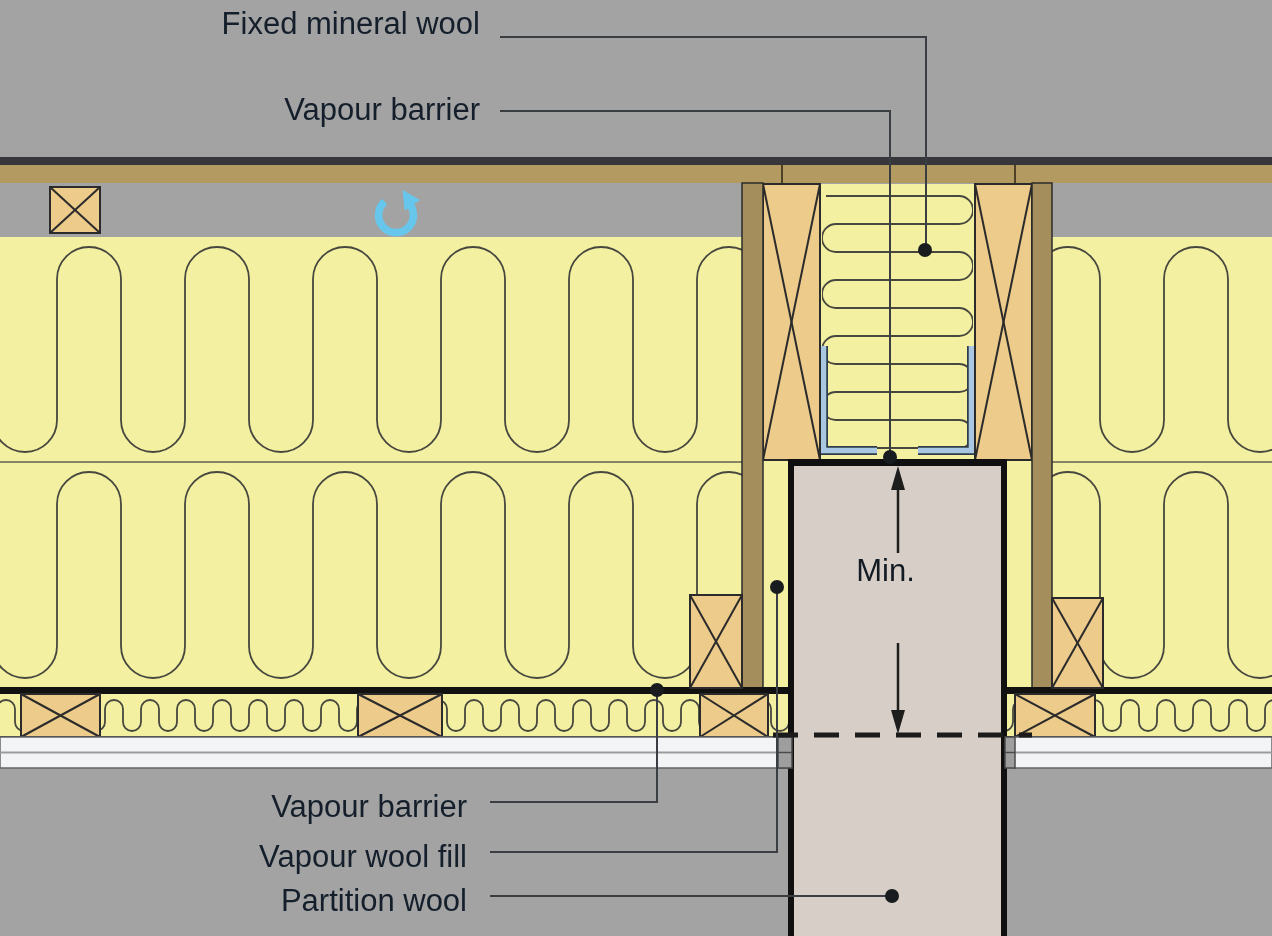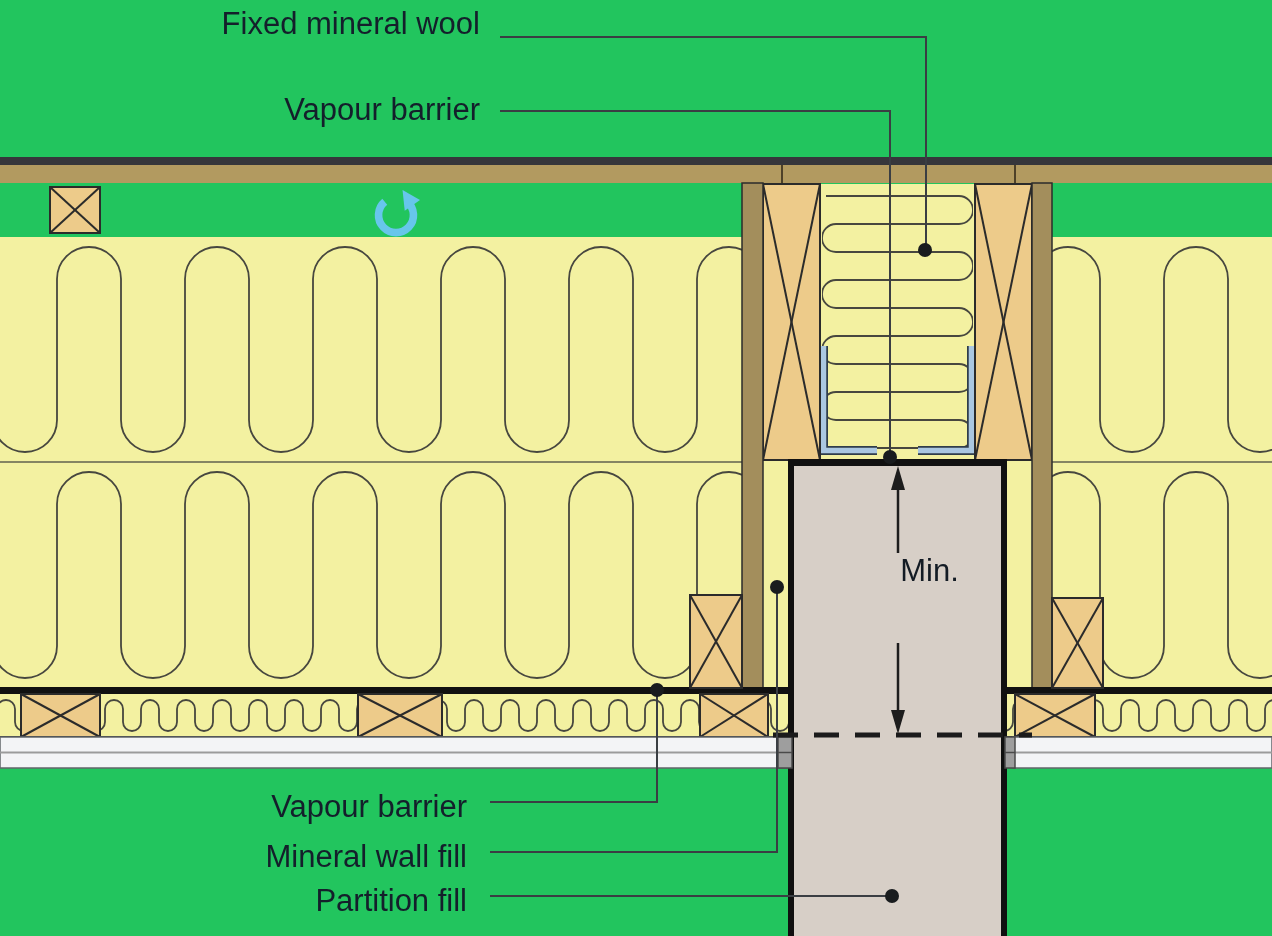--- a/index.html
+++ b/index.html
@@ -1,26 +1,26 @@
 <!DOCTYPE html>
 <html><head>
 <meta charset="utf-8">
 <style>
   html,body{margin:0;padding:0;background:#000;}
-  #stage{position:relative;width:1272px;height:936px;background:#22c55e;overflow:hidden;
+  #stage{position:relative;width:1272px;height:936px;background:#a3a3a3;overflow:hidden;
          font-family:"Liberation Sans", sans-serif;}
   #drawing{position:absolute;left:0;top:0;}
   .lbl{position:absolute;color:#141f2b;font-size:31px;line-height:43px;white-space:nowrap;}
   .ra{text-align:right;}
   #lbl-fixed{right:792px;top:2px;}
   #lbl-vb-top{right:792px;top:88px;}
   #lbl-vb-bot{right:805px;top:785px;}
   #lbl-mwf{right:805px;top:835px;}
   #lbl-pw{right:805px;top:879px;}
-  #lbl-min{left:820px;top:551px;width:219px;text-align:center;color:#131b24;line-height:40px;}
+  #lbl-min{left:776px;top:551px;width:219px;text-align:center;color:#131b24;line-height:40px;}
   #rot-icon{position:absolute;left:372px;top:189px;}
 </style>
 </head>
 <body>
 
 <div id="stage">
 
   <svg id="drawing" width="1272" height="936" viewBox="0 0 1272 936">
     <defs>
       <clipPath id="cl-l1l">
@@ -183,18 +183,18 @@
   <svg id="rot-icon" width="48" height="48" viewBox="0 0 44 44">
     <path d="M 11.7 11.7 A 16 16 0 1 0 32.3 11.7" fill="none" stroke="#67c6eb" stroke-width="7"></path>
     <polygon points="28,1 44,10 30,20" fill="#67c6eb"></polygon>
   </svg>
 
   <div id="lbl-fixed" class="lbl ra">
     <div>Fixed mineral wool</div>
   </div>
   <div id="lbl-vb-top" class="lbl ra">Vapour barrier</div>
   <div id="lbl-vb-bot" class="lbl ra">Vapour barrier</div>
-  <div id="lbl-mwf" class="lbl ra">Mineral wall fill</div>
-  <div id="lbl-pw" class="lbl ra">Partition fill</div>
+  <div id="lbl-mwf" class="lbl ra">Vapour wool fill</div>
+  <div id="lbl-pw" class="lbl ra">Partition wool</div>
   <div id="lbl-min" class="lbl">
     <div>Min.</div>
   </div>
 </div>
 
 </body></html>

